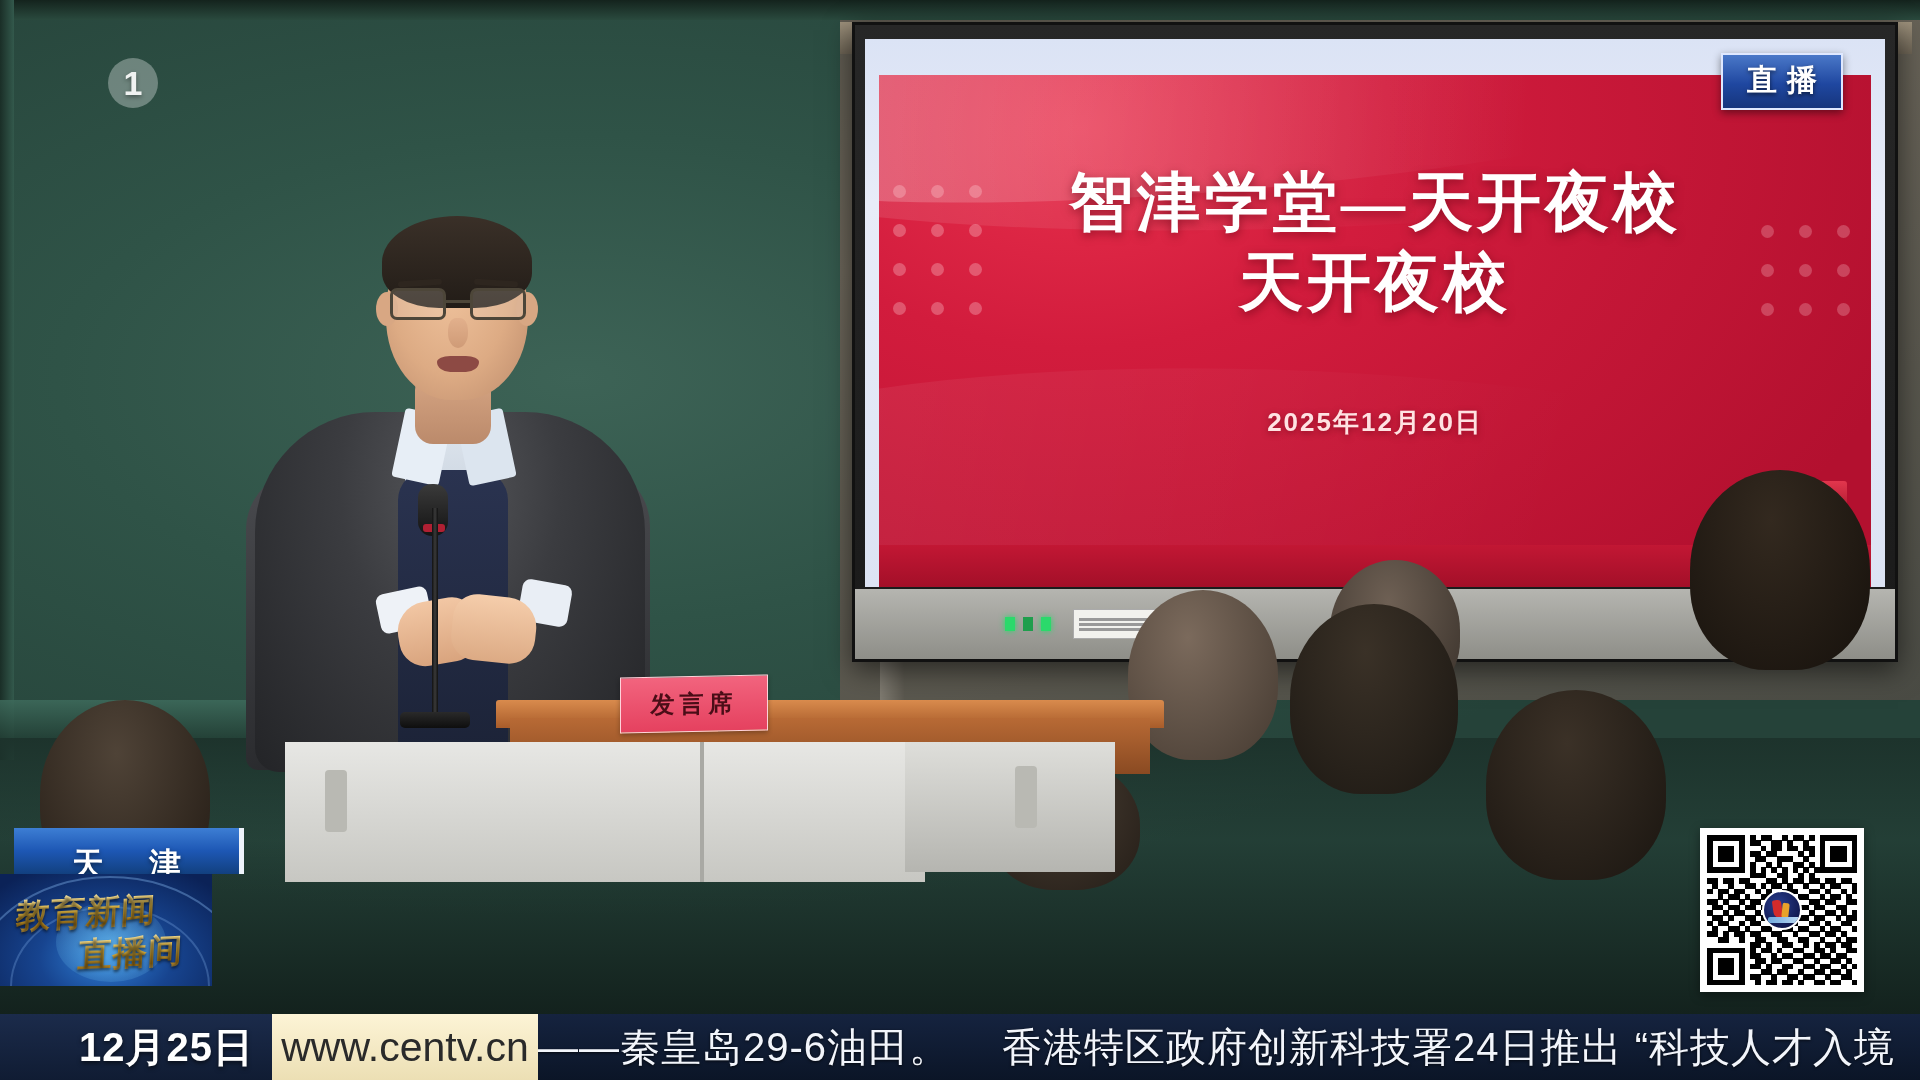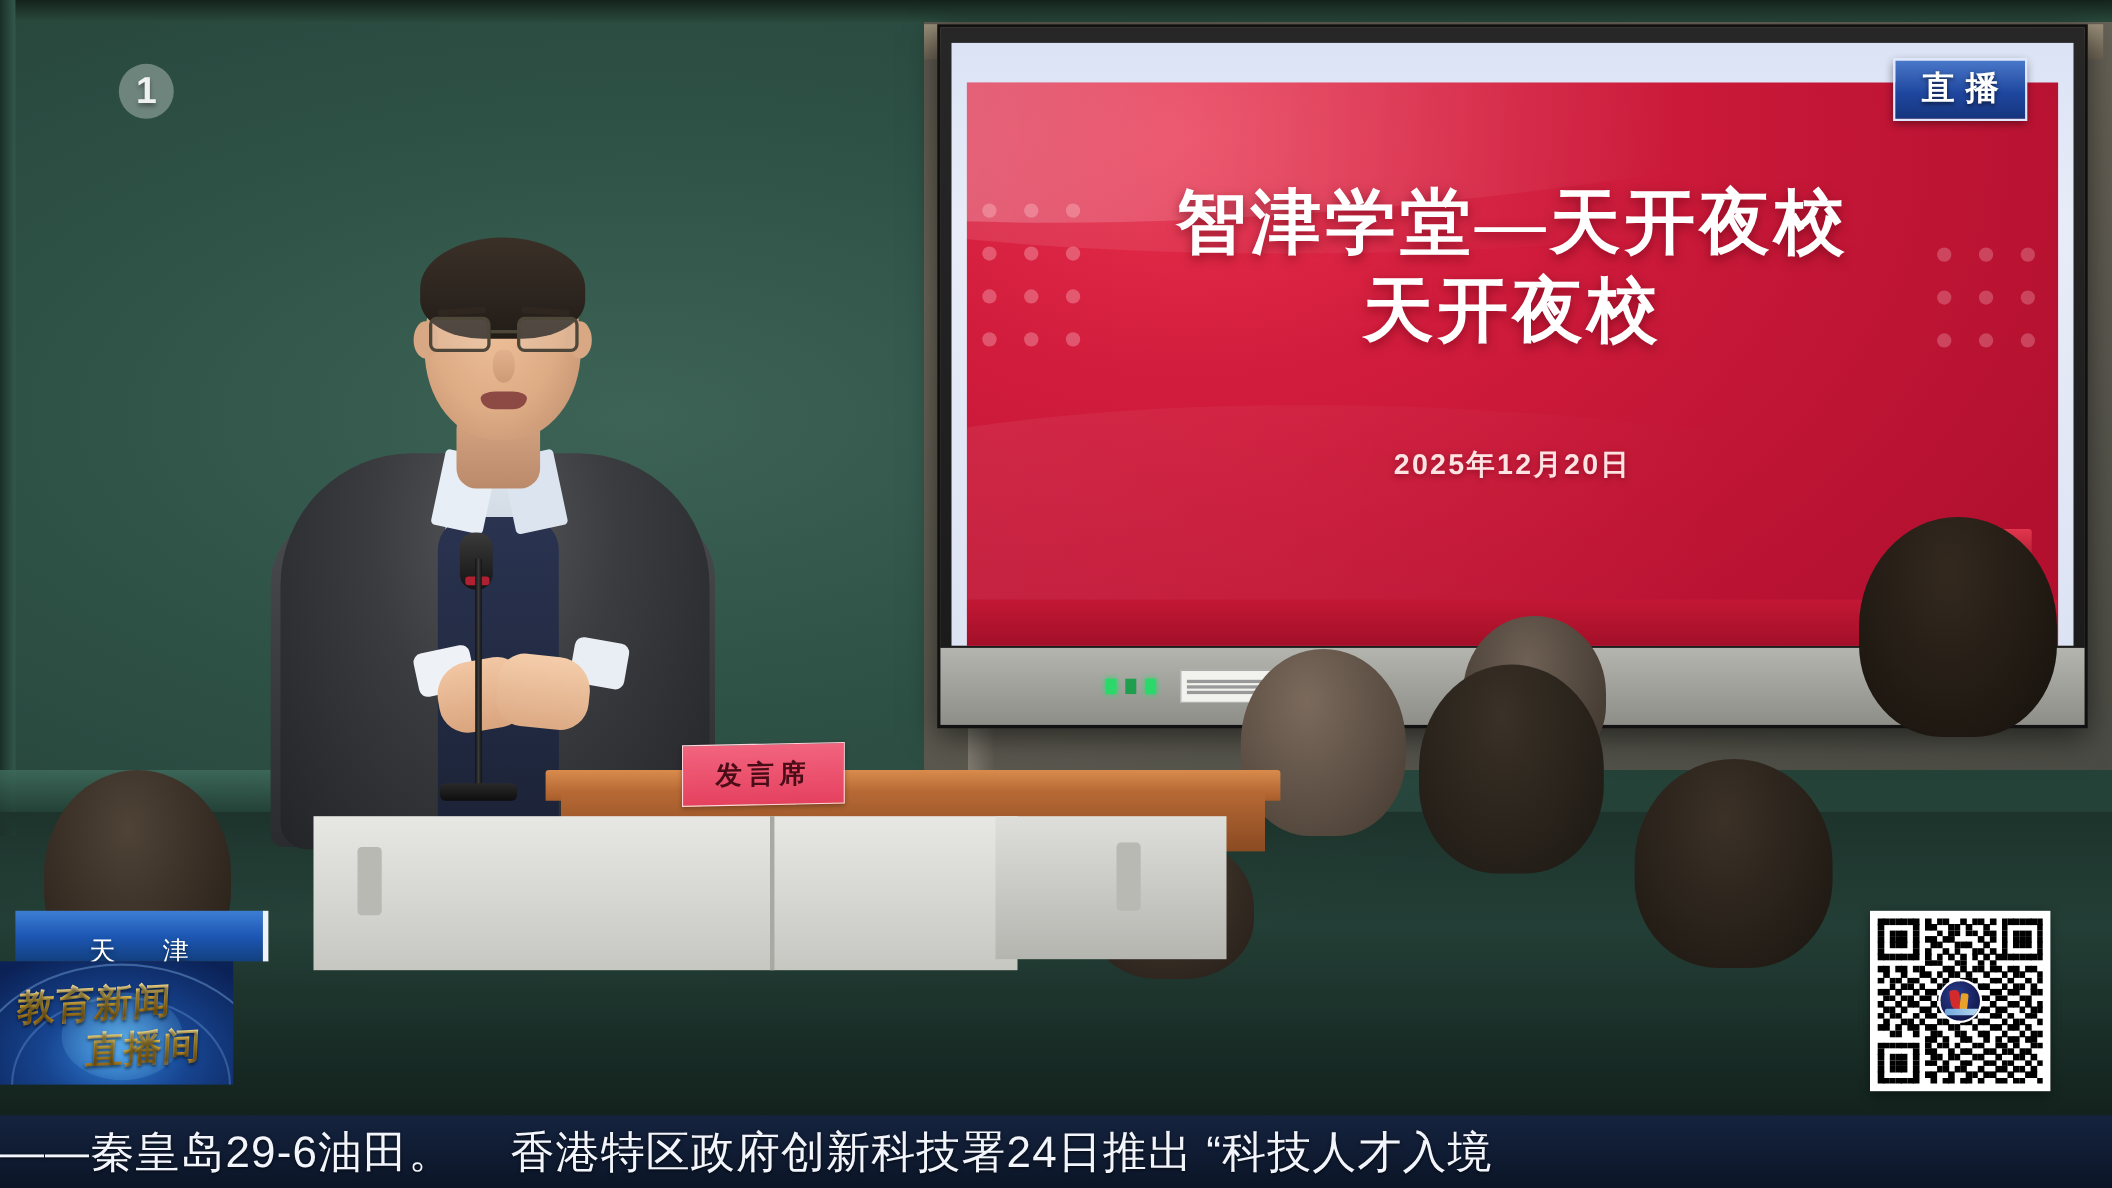--- a/index.html
+++ b/index.html
@@ -259,21 +259,21 @@
   .gfx-layer { position:absolute; inset:0; }
 
   
   .loc-tag {
     position:absolute; left:14px; top:828px; width:230px; height:46px;
     background:linear-gradient(#3d7ed4 0%, #1d57b4 50%, #12407f 100%);
     display:flex; align-items:center; justify-content:center;
     border-right:5px solid #eef3fb;
   }
   .loc-tag span {
-    color:#fff; font-size:24px; font-weight:400; letter-spacing:18px; text-indent:18px;
+    color:#fff; font-size:32px; font-weight:700; letter-spacing:18px; text-indent:18px;
     text-shadow:0 2px 4px rgba(0,0,0,.5);
     margin-top:28px;
   }
 
   
   .prog-logo {
     position:absolute; left:0; top:874px; width:212px; height:112px;
     background:
       radial-gradient(ellipse 70% 90% at 50% 75%, #2f7fd6 0%, #17448f 45%, #0b2257 100%);
     overflow:hidden;
@@ -959,20 +959,22 @@
           <div style="position: absolute; background: rgb(0, 0, 0); left: 144.64px; top: 144.64px; width: 5.76px; height: 5.76px;"></div>
         <div class="qr-logo">
           <div class="mark"></div>
             <div class="mark2"></div>
             <div class="base"></div>
         </div>
       </div>
     </div>
 
     <div class="ticker">
+      <div class="ticker-date">12月25日</div>
+      <div class="ticker-url">www.centv.cn</div>
       <div class="ticker-body" id="ticker-body">
           <span class="seg">——秦皇岛29-6油田。</span>
           <span class="seg">香港特区政府创新科技署24日推出 “科技人才入境</span>
         </div>
     </div>
 
   </div>
 </div>
 
 </body></html>

